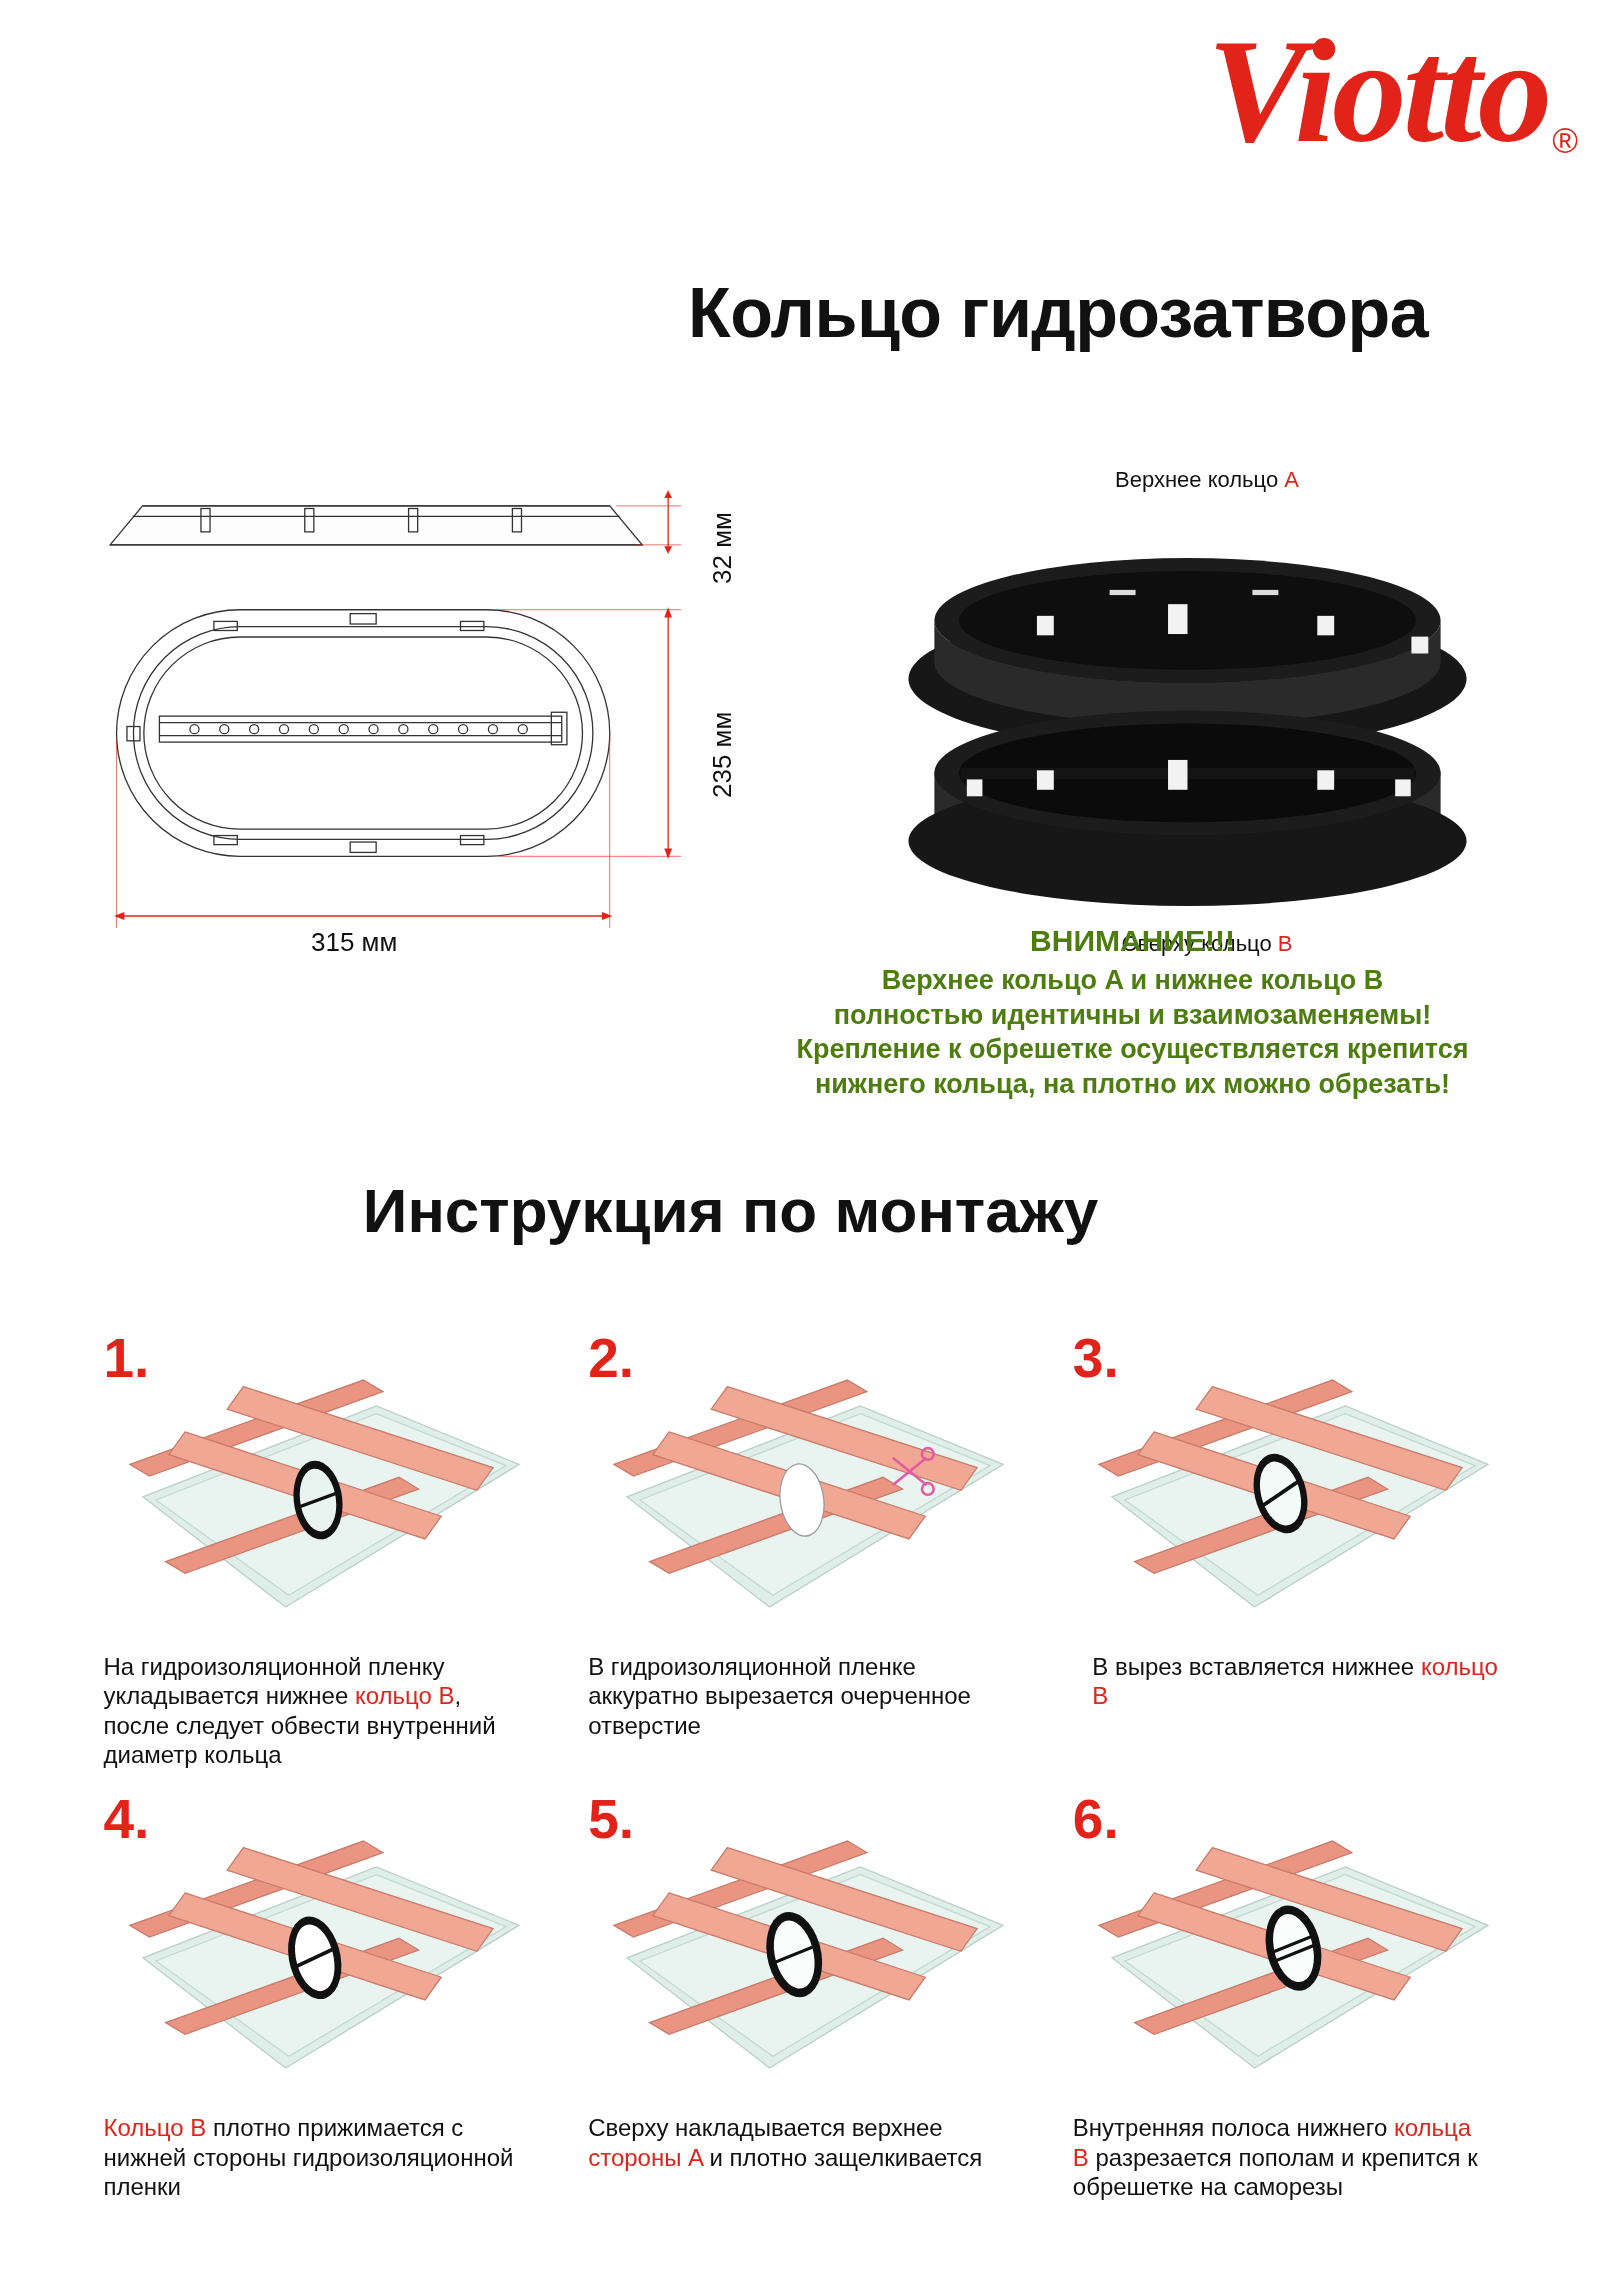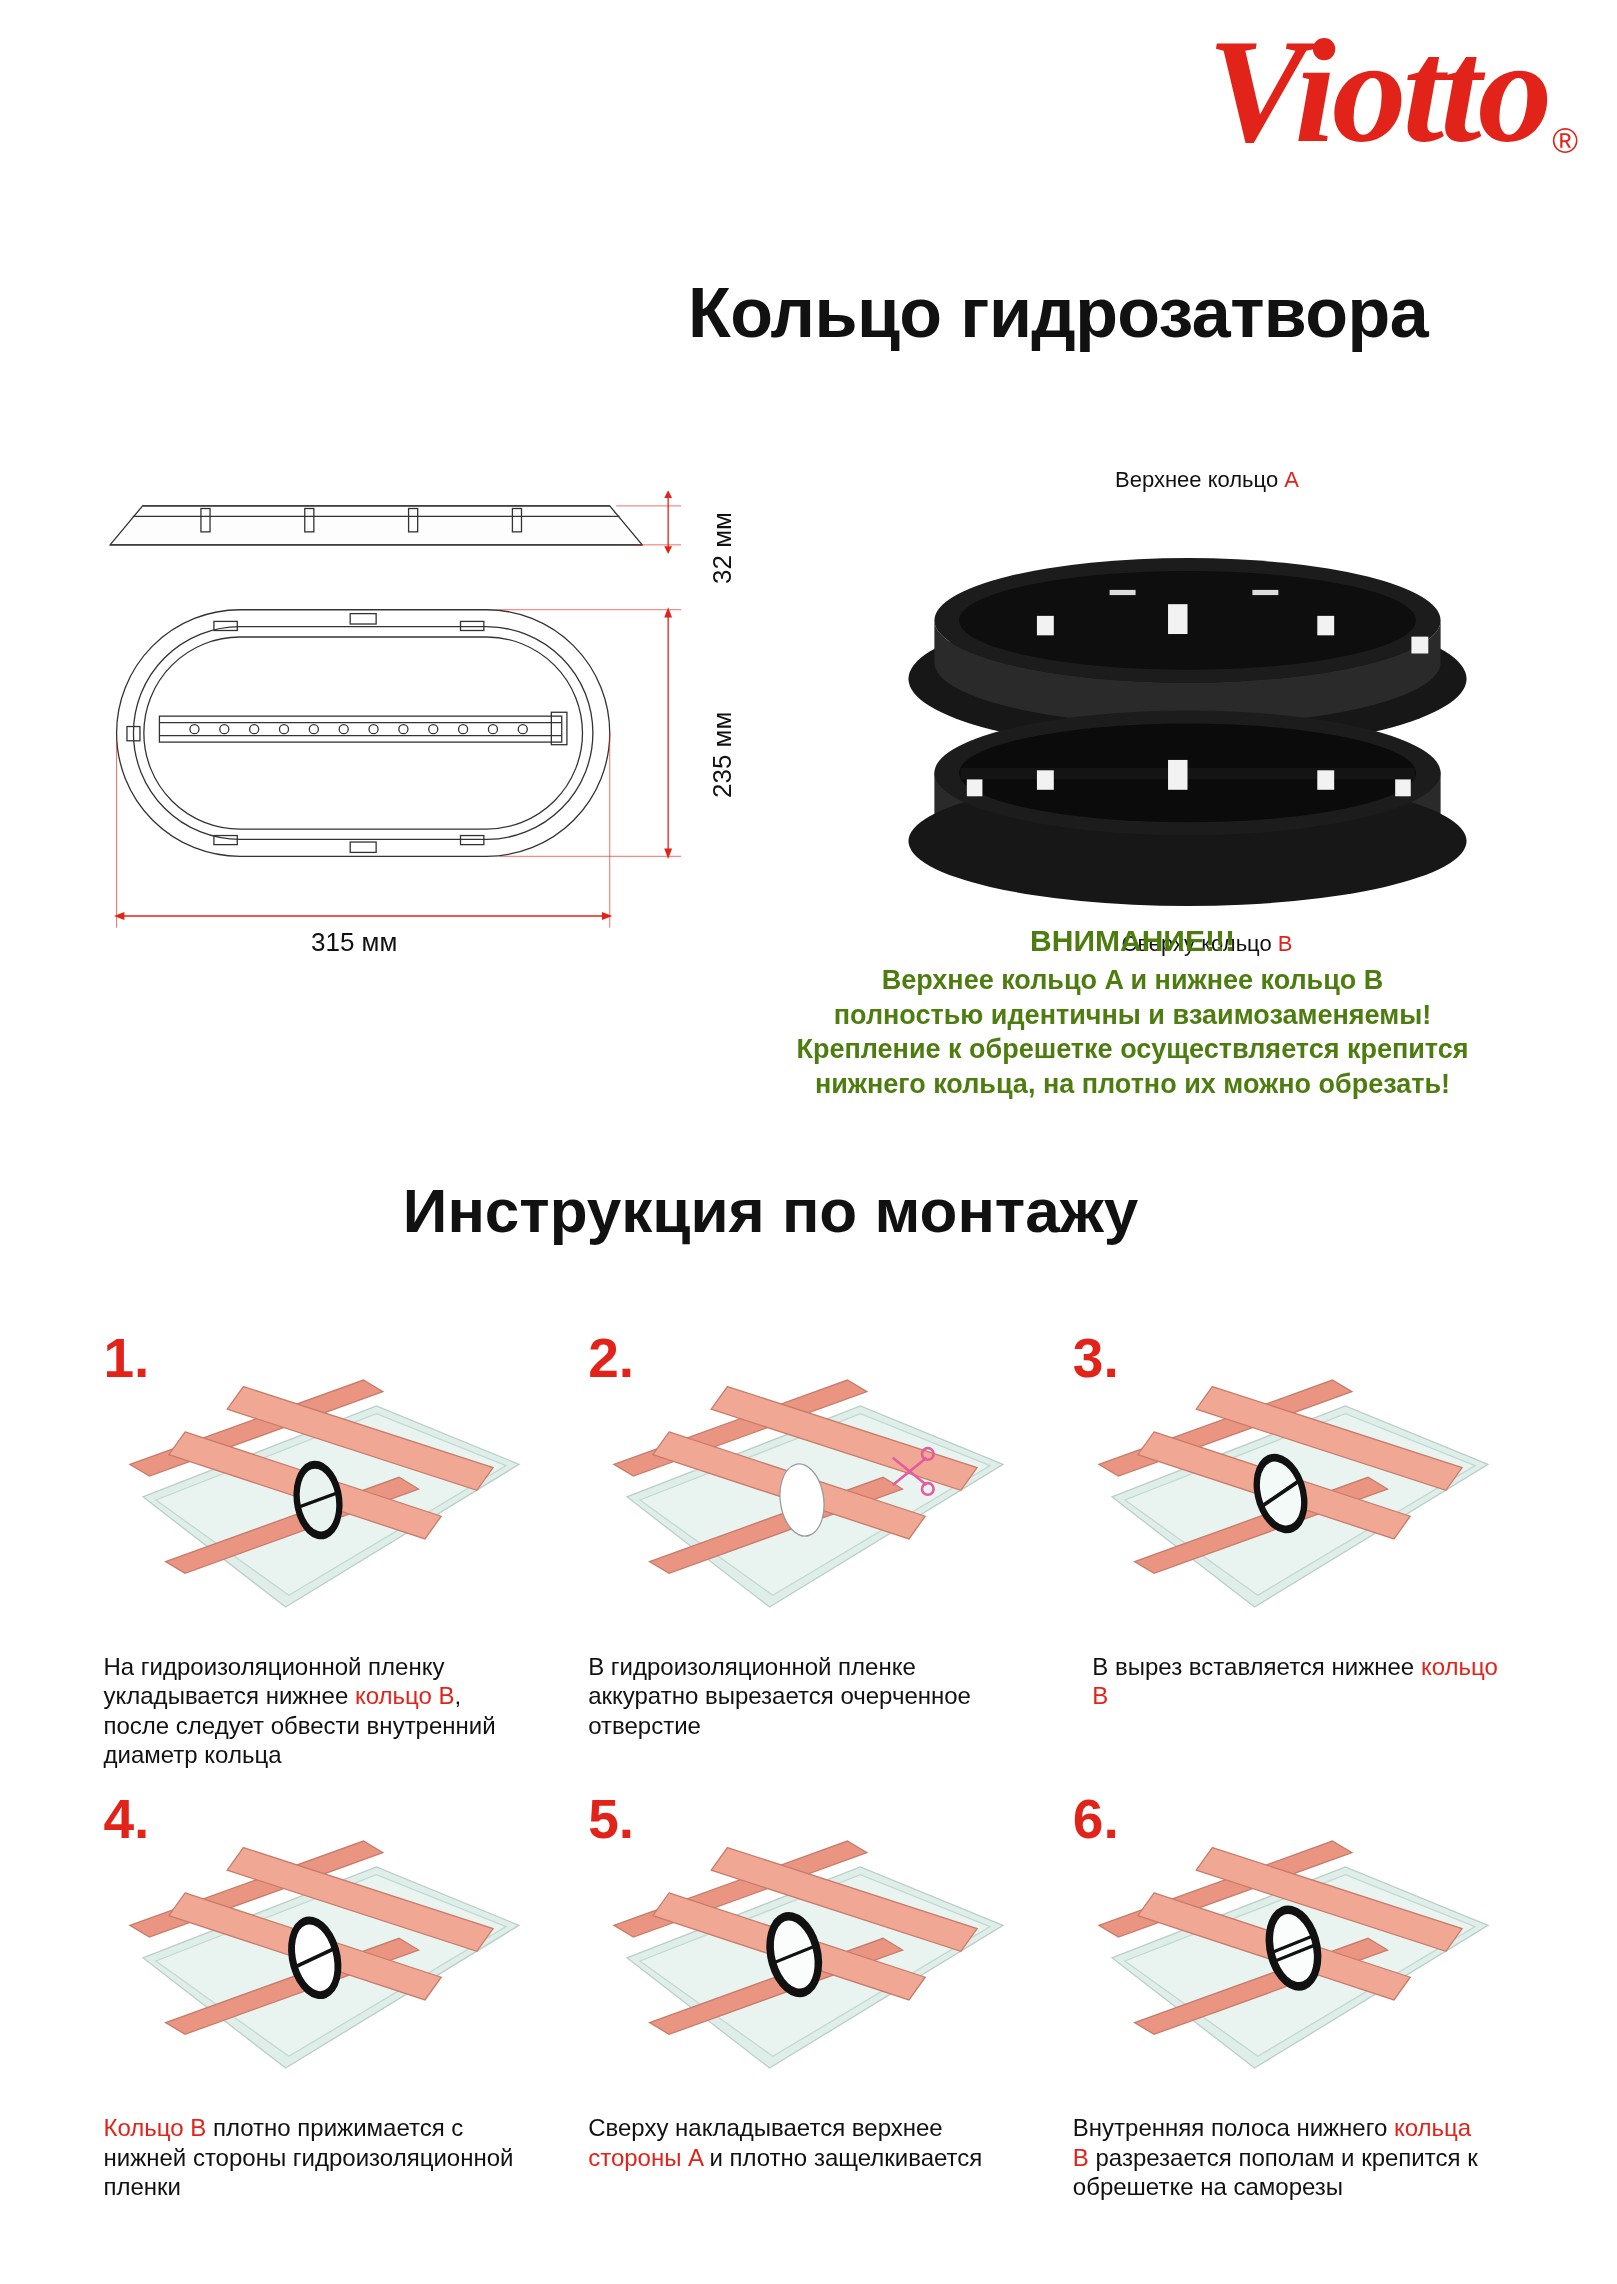--- a/index.html
+++ b/index.html
@@ -58,21 +58,20 @@
   }
   .title-install {
     position: absolute;
     top: 1175px;
     left: 0;
     width: 1461px;
     text-align: center;
     font-size: 62px;
     font-weight: bold;
     color: #111;
-    padding-left: 40px;
   }
   
   .drawing {
     position: absolute;
     left: 97px;
     top: 454px;
     width: 727px;
     height: 584px;
   }
   .dim-label {

